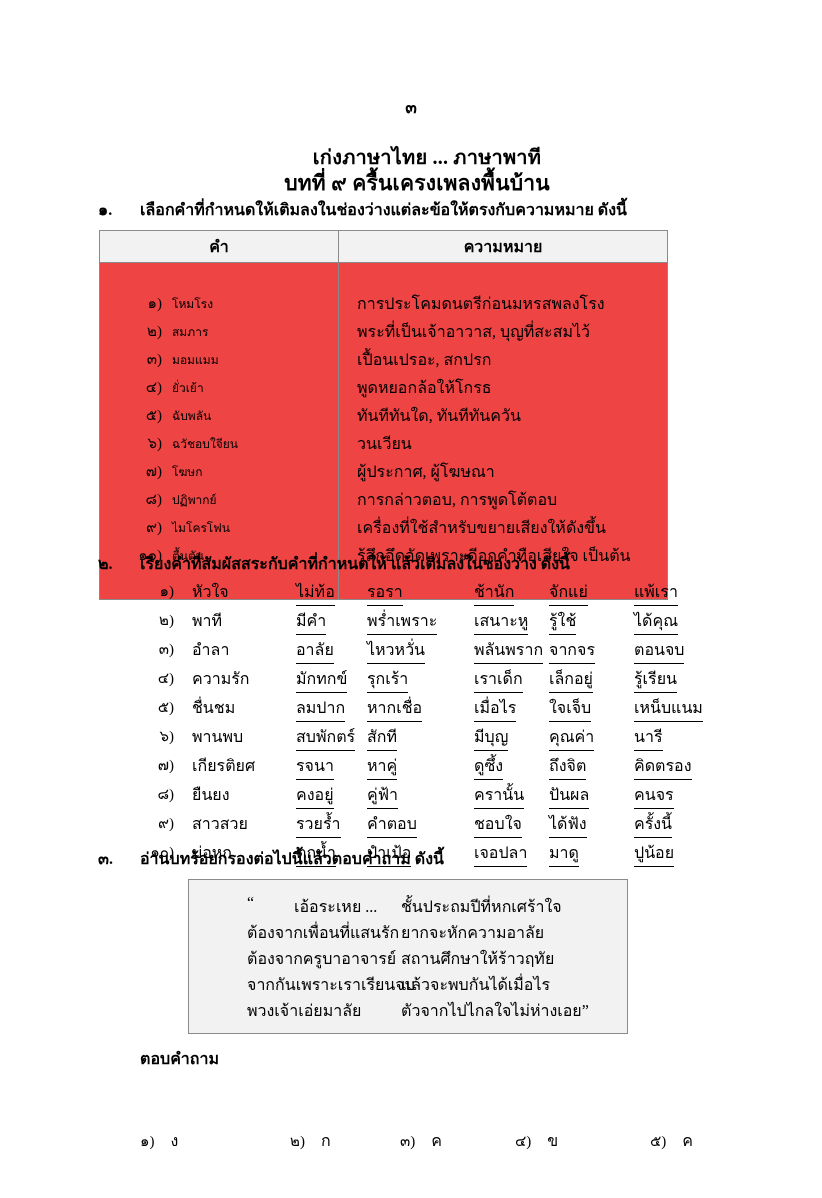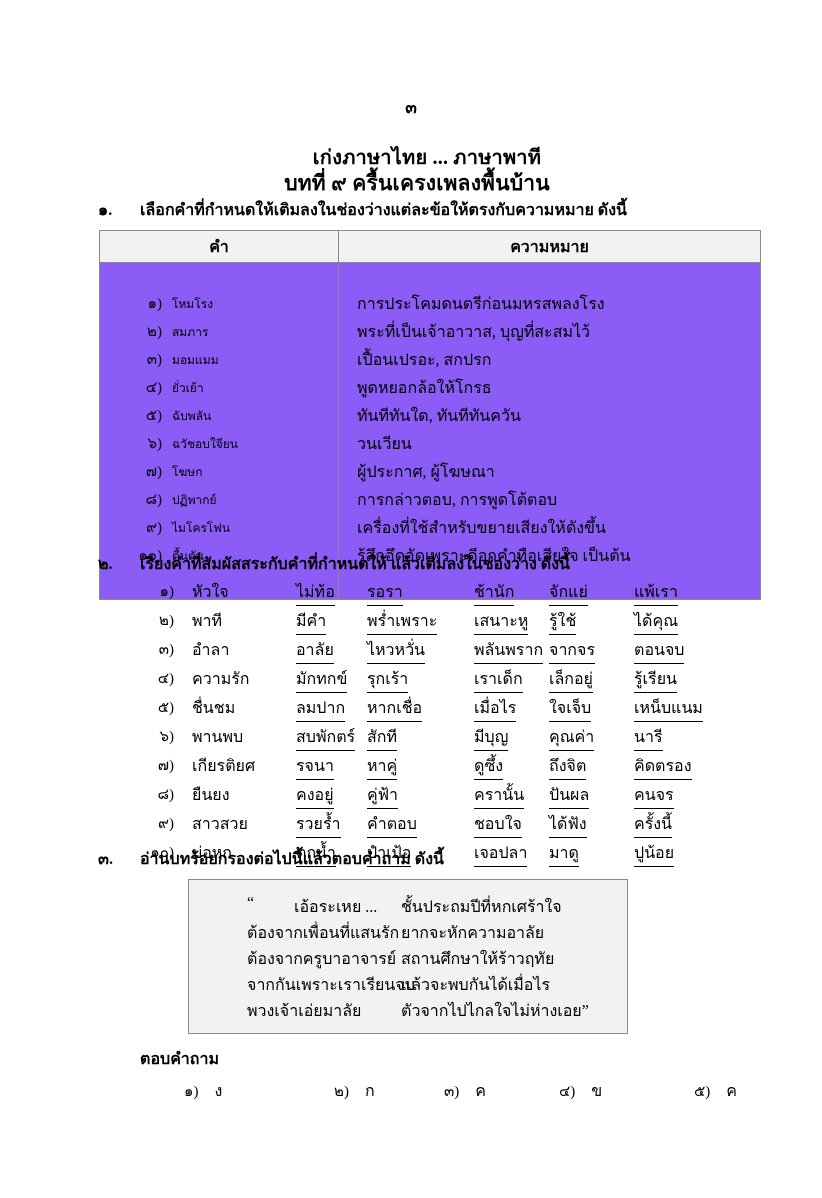--- a/index.html
+++ b/index.html
@@ -76,24 +76,24 @@
     font-size: 16px;
     font-weight: bold;
     white-space: nowrap;
   }
 
   
   .tbl-wrap {
     position: absolute;
     left: 99px;
     top: 230px;
-    width: 662px;
+    width: 569px;
     border: 1px solid #8a8a8a;
     box-sizing: border-box;
-    background: #8b5cf6;
+    background: #ef4444;
   }
   table.wordtable {
     border-collapse: collapse;
     width: 100%;
     table-layout: fixed;
   }
   table.wordtable th {
     background: #f2f2f2;
     border-bottom: 1px solid #8a8a8a;
     border-right: 1px solid #8a8a8a;
@@ -217,25 +217,24 @@
   .answers-head {
     position: absolute;
     left: 140px;
     top: 1046px;
     font-size: 16px;
     font-weight: bold;
   }
   .answers-row {
     position: absolute;
     left: 0;
-    top: 1078px;
+    top: 1128px;
     width: 721px;
     height: 26px;
     font-size: 16px;
-    margin-left: 44px;
   }
   .answers-row .a-item {
     position: absolute;
     white-space: nowrap;
   }
   .answers-row .a-num {
     font-size: 15px;
     margin-right: 16px;
   }
   .answers-row .a-val {

